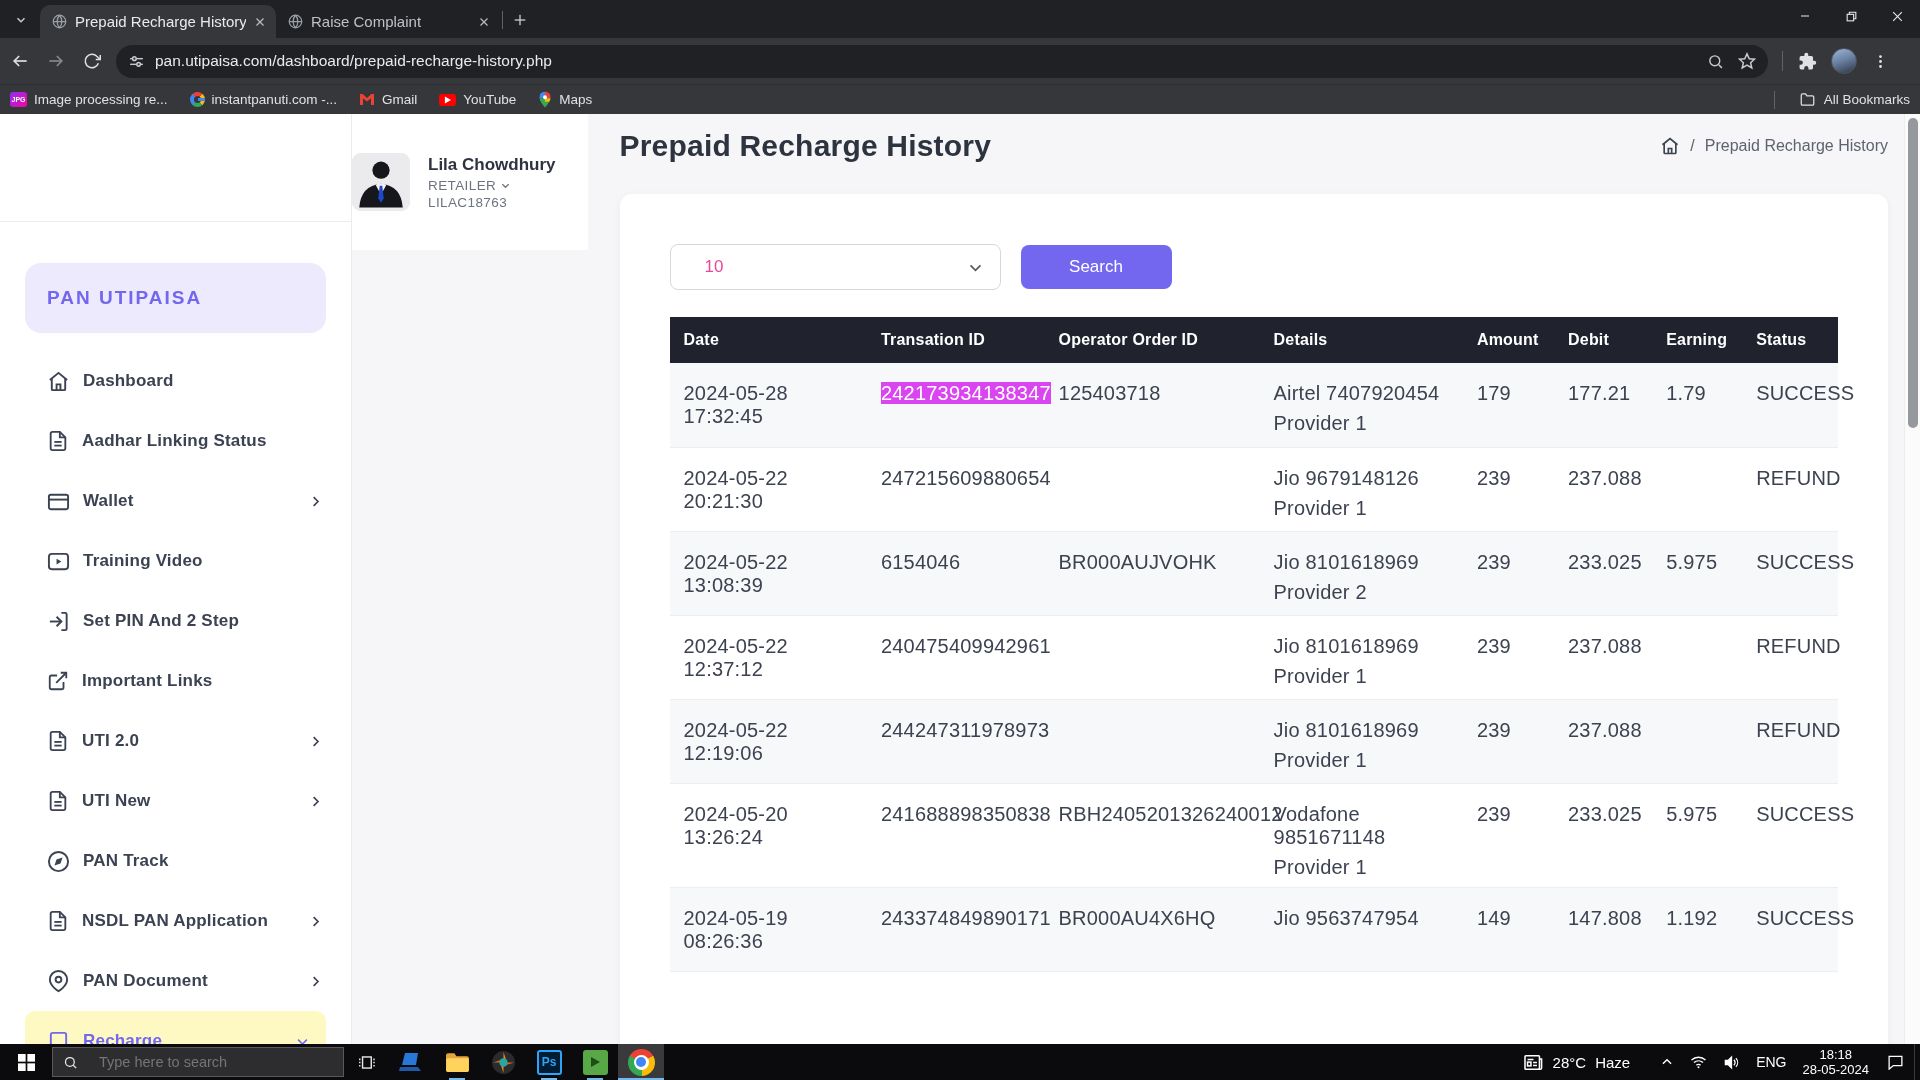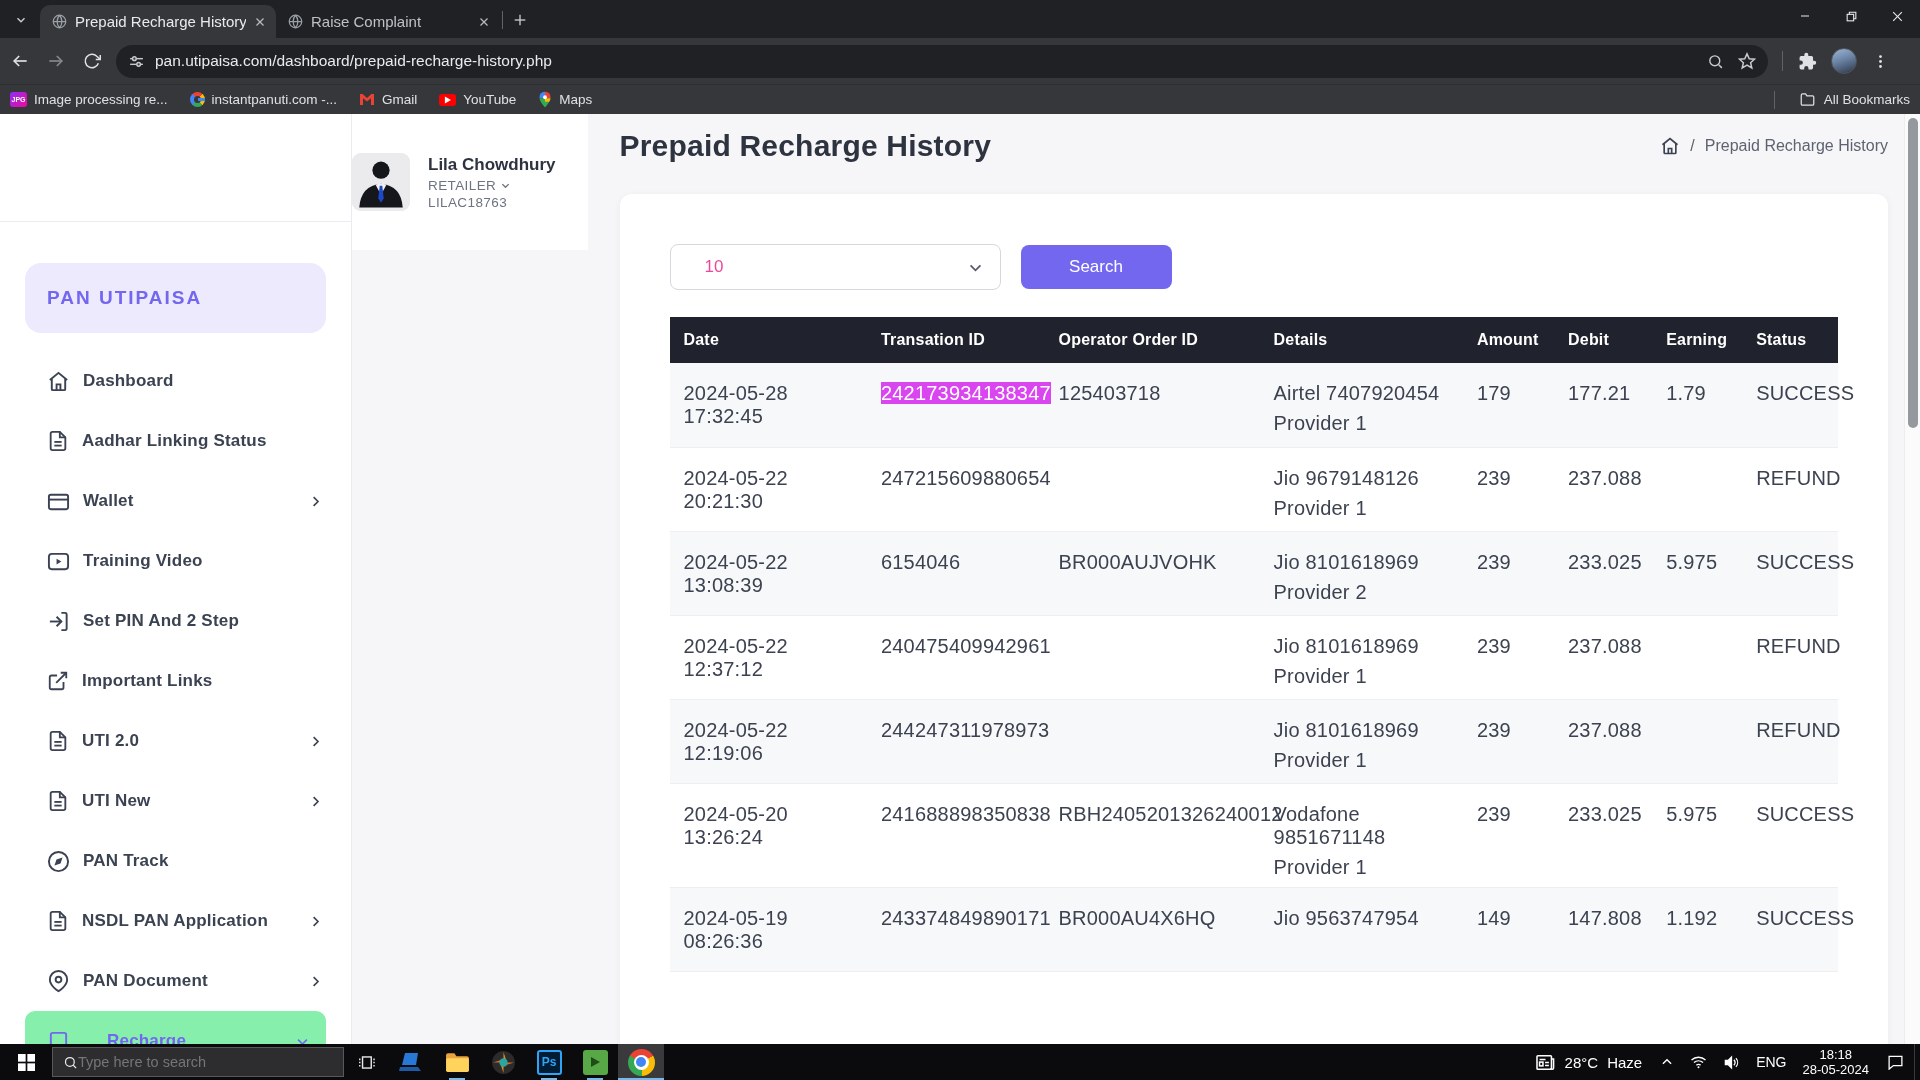--- a/index.html
+++ b/index.html
@@ -46,21 +46,21 @@
   
   .sidebar { width:352px; background:#fff; border-right:1px solid #ececf0; flex:0 0 auto; }
   .logoarea { height:108px; border-bottom:1px solid #ececf0; }
   .brandbadge { margin:41px 25px 0 25px; height:70px; background:#edeafd; border-radius:16px; display:flex; align-items:center; padding-left:22px; }
   .brandbadge span { color:#7367f0; font-size:19px; font-weight:bold; letter-spacing:2px; }
   .nav { margin-top:18px; }
   .nav-item { height:60px; display:flex; align-items:center; padding:0 28px 0 47px; color:#3b4252; }
   .nav-item .nicon { display:flex; margin-right:13px; color:#3b4252; }
   .nav-item .nlabel { font-size:17px; font-weight:bold; letter-spacing:.2px; }
   .nav-item .nchev { margin-left:auto; display:flex; color:#3b4252; }
-  .nav-item.active { background:#86efac; border-radius:10px; margin:0 25px; padding:0 16px 0 22px; color:#7367f0; height:60px;gap:24px; }
+  .nav-item.active { background:#fef9c3; border-radius:10px; margin:0 25px; padding:0 16px 0 22px; color:#7367f0; height:60px; }
   .nav-item.active .nicon, .nav-item.active .nchev { color:#7367f0; }
 
   
   .main { flex:1; display:flex; }
   .pagehead { height:136px; background:#fff; display:flex; align-items:center; justify-content:flex-end; padding-right:32px; }
   .userblk { display:flex; align-items:center; gap:18px; }
   .avatar { width:58px; height:58px; border-radius:9px; overflow:hidden; background:#ebebed; }
   .uinfo .uname { font-size:17px; font-weight:bold; color:#2f3341; }
   .uinfo .urole { font-size:13.5px; color:#6d7380; margin-top:3px; display:flex; align-items:center; gap:4px; letter-spacing:.4px; }
   .uinfo .uid { font-size:13.5px; color:#6d7380; margin-top:2px; letter-spacing:.4px; }
@@ -84,34 +84,34 @@
   .d2 { display:block; margin-top:7px; }
   .sel { background:#d946ef; color:#fff; }
 
   
   .pgscroll { position:absolute; top:114px; bottom:36px; right:0; width:16px; background:#fbfbfc; border-left:1px solid #ededf0; }
   .pgthumb { position:absolute; top:4px; left:3px; width:10px; height:310px; background:#95989d; border-radius:6px; }
 
   
   .taskbar { position:absolute; left:0; right:0; bottom:0; height:36px; background:#0b0b0d; display:flex; align-items:center; }
   .startbtn { width:52px; height:36px; display:flex; align-items:center; justify-content:center; }
-  .tsearch { width:292px; height:30px; background:#2d2d2f; border:1px solid #59595b; display:flex; align-items:center; padding:0 10px; gap:0; }
+  .tsearch { width:292px; height:30px; background:#2d2d2f; border:1px solid #59595b; display:flex; align-items:center; padding:0 10px; gap:21px; }
   .tsearch input { background:transparent; border:none; outline:none; color:#c9c9c9; font-size:14.5px; width:230px; font-family:"Liberation Sans",sans-serif; }
   .tvbtn { width:44px; height:36px; display:flex; align-items:center; justify-content:center; color:#e8e8e8; }
   .ticon { width:46px; height:36px; display:flex; align-items:center; justify-content:center; position:relative; }
   .ticon.running::after { content:""; position:absolute; bottom:0; left:15px; width:16px; height:2px; background:#76b9ed; }
   .ticon.activeapp { background:#3a3a3c; }
   .ticon.activeapp::after { content:""; position:absolute; bottom:0; left:0; width:46px; height:2px; background:#76b9ed; }
   .psq { width:25px; height:25px; background:#001d33; border:2px solid #2fa3f7; border-radius:3px; color:#2fa3f7; font-weight:bold; font-size:12px; display:flex; align-items:center; justify-content:center; }
   .greensq { width:25px; height:25px; background:#58a847; border-radius:3px; display:flex; align-items:center; justify-content:center; }
   .chromeball { width:27px; height:27px; border-radius:50%; background:conic-gradient(from -60deg,#ea4335 0 120deg,#fbbc05 0 240deg,#34a853 0 360deg); position:relative; }
   .chromeball::before { content:""; position:absolute; inset:6px; background:#fff; border-radius:50%; }
   .chromeball::after { content:""; position:absolute; inset:8.5px; background:#4285f4; border-radius:50%; }
   .tray { margin-left:auto; display:flex; align-items:center; color:#fff; }
-  .weather { display:flex; align-items:center; gap:9px; font-size:15px; margin-right:18px; }
+  .weather { display:flex; align-items:center; gap:9px; font-size:15px; margin-right:30px; }
   .trayic { display:flex; align-items:center; justify-content:center; margin-right:16px; color:#fff; }
   .lang { font-size:14px; margin-right:16px; }
   .clock { text-align:center; font-size:13px; line-height:15px; margin-right:18px; }
   .notif { margin-right:10px; display:flex; }
   .showdesk { width:6px; height:36px; border-left:1px solid #3a3a3a; }
 </style>
 </head>
 <body>
 
 <div class="tabstrip">

